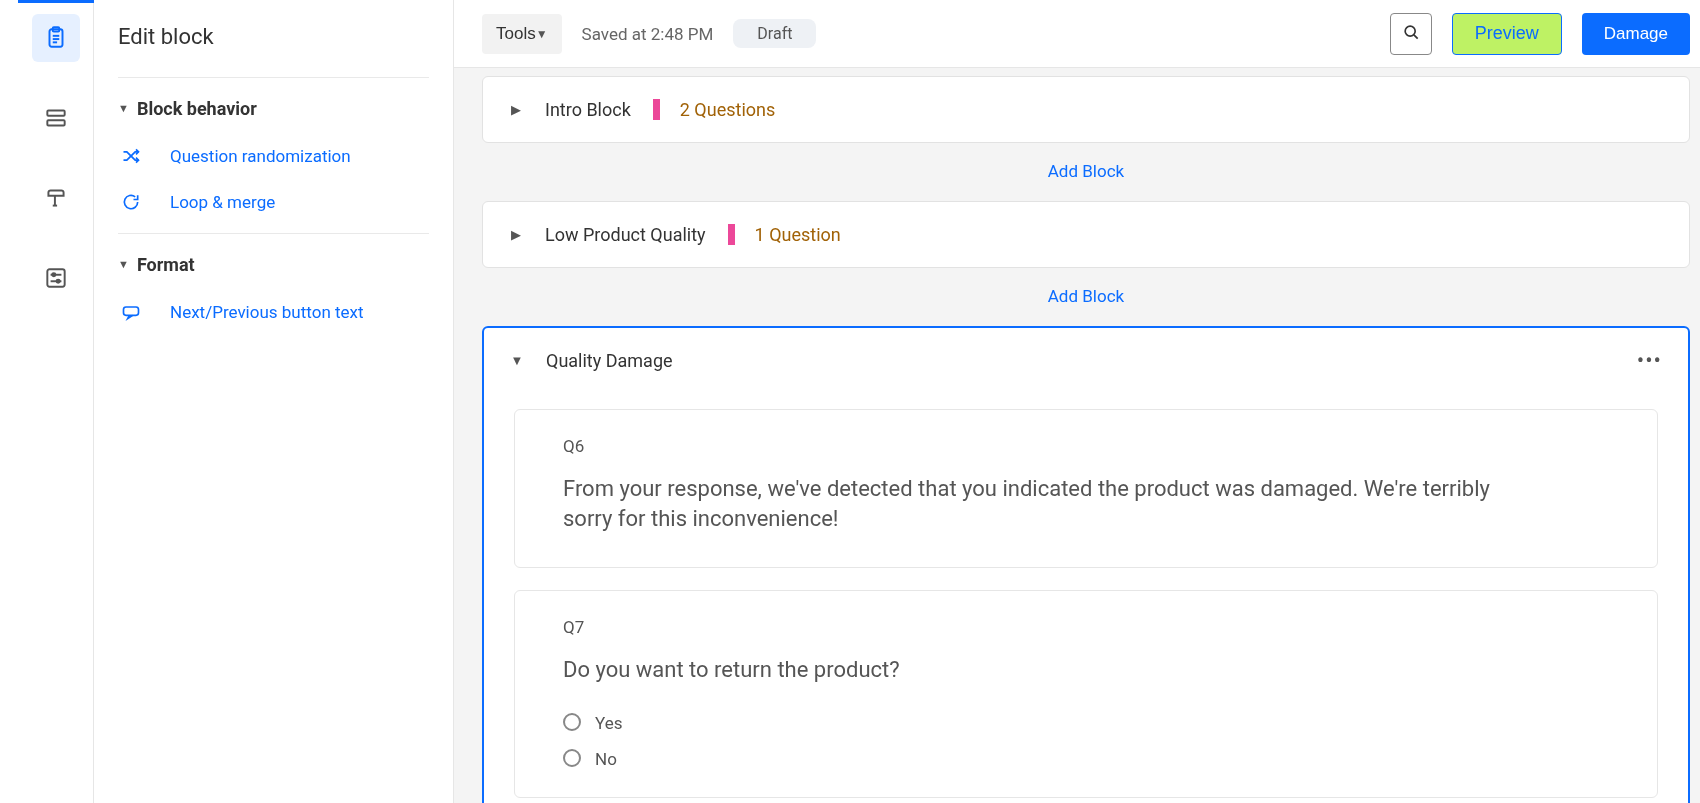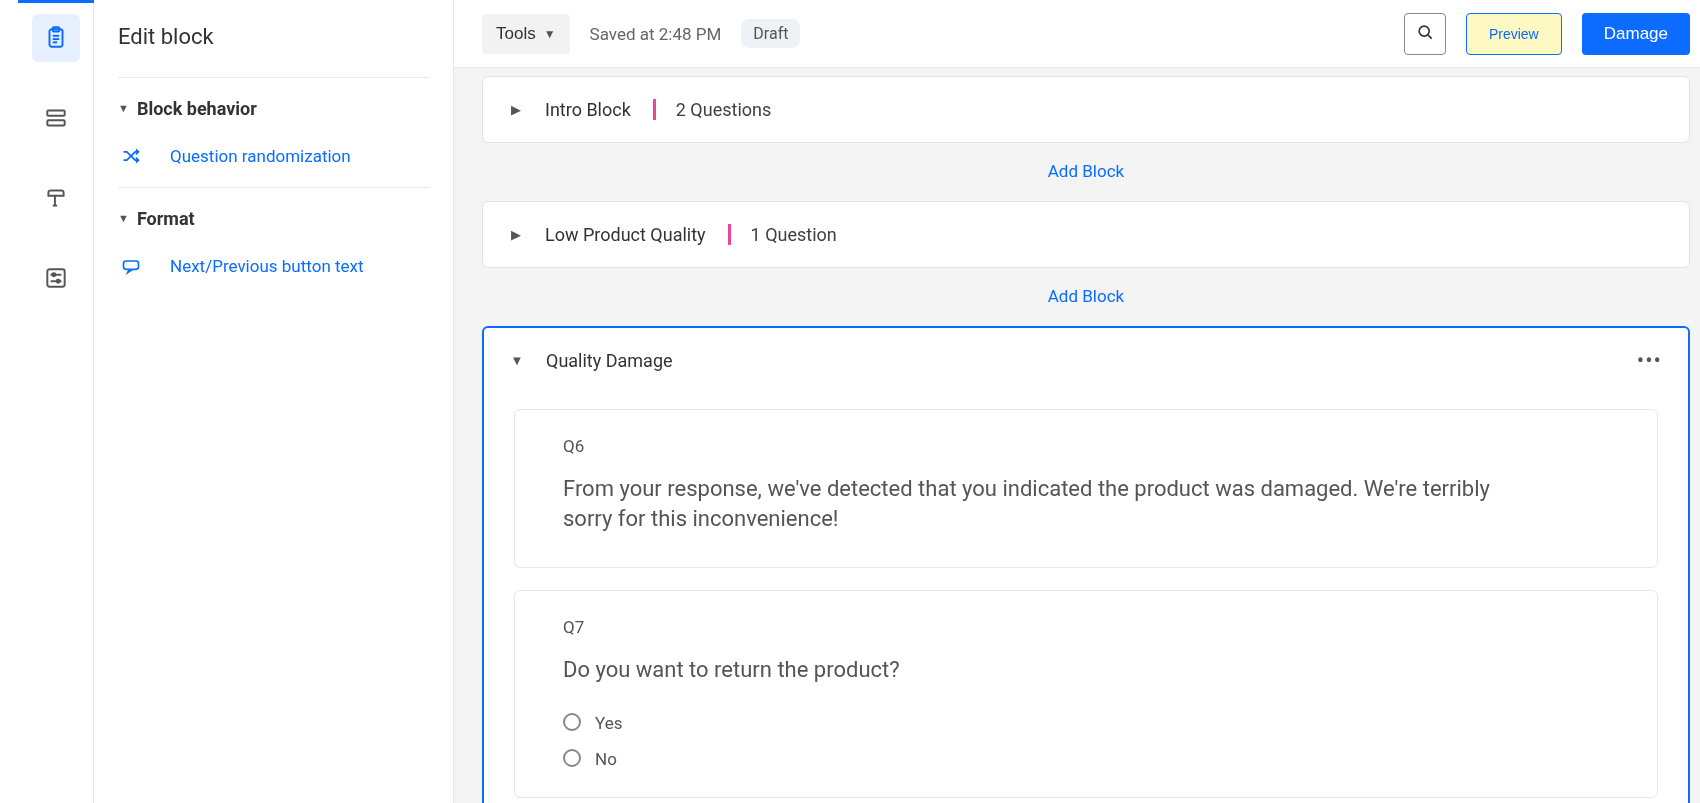--- a/index.html
+++ b/index.html
@@ -108,51 +108,50 @@
       gap: 20px;
     }
     .tools-btn {
       background: #f2f2f2;
       border: none;
       height: 40px;
       padding: 0 14px;
       border-radius: 4px;
       display: flex;
       align-items: center;
-      gap: 8px;
       font-size: 17px;
       color: #333;
       cursor: pointer;
     }
     .saved-text { color: #666; font-size: 17px; }
     .draft-badge {
       background: #eef1f5;
       color: #555;
-      padding: 5px 12px;
+      padding: 5px 24px;
       border-radius: 8px;
       font-size: 16px;
     }
     .spacer { flex: 1; }
     .search-btn {
       width: 42px; height: 42px;
       border: 1px solid #888;
       border-radius: 4px;
       background: #fff;
       display:flex; align-items:center; justify-content:center;
       cursor:pointer;
     }
     .search-btn svg{ width:20px; height:20px; }
     .preview-btn {
       height: 42px;
       padding: 0 22px;
       border: 1px solid #0b6cff;
       color: #0b6cff;
-      background: #fef9c3;
+      background: #bef264;
       border-radius: 4px;
-      font-size: 14px;
+      font-size: 18px;
       cursor:pointer;
     }
     .publish-btn {
       height: 42px;
       padding: 0 22px;
       background: #0b6cff;
       color: #fff;
       border: none;
       border-radius: 4px;
       font-size: 17px;
@@ -182,22 +181,22 @@
     }
     .expand-caret {
       width: 14px;
       display:flex; justify-content:center;
       color:#555;
       cursor:pointer;
       font-size:13px;
     }
     .block-name { font-weight: 400; color: #333; }
     .qcount {
-      color: #404040;
-      border-left: 3px solid #ec4899;
+      color: #a16207;
+      border-left: 7px solid #ec4899;
       padding-left: 20px;
     }
     .add-block {
       text-align: center;
       color: #0b6cff;
       font-size: 17px;
       padding: 18px 0 14px;
       cursor:pointer;
     }
 
@@ -301,20 +300,29 @@
       <div class="side-link">
         <span class="ic">
           <svg viewBox="0 0 24 24" fill="none" stroke="currentColor" stroke-width="2">
             <path d="M3 7h4l10 10h4"></path>
               <path d="M3 17h4l10-10h4"></path>
             <path d="M18 4l3 3-3 3"></path>
               <path d="M18 20l3-3-3-3"></path>
           </svg>
         </span>
         <span>Question randomization</span>
+      </div>
+      <div class="side-link">
+        <span class="ic">
+          <svg viewBox="0 0 24 24" fill="none" stroke="currentColor" stroke-width="2">
+            <path d="M20 12a8 8 0 1 1-3-6.2"></path>
+            <path d="M20 4v5h-5"></path>
+          </svg>
+        </span>
+        <span>Loop &amp; merge</span>
       </div>
     </div>
 
     <div class="sidebar-section">
       <div class="section-header">
         <span class="caret">▼</span>
         <span>Format</span>
       </div>
       <div class="side-link">
         <span class="ic">

